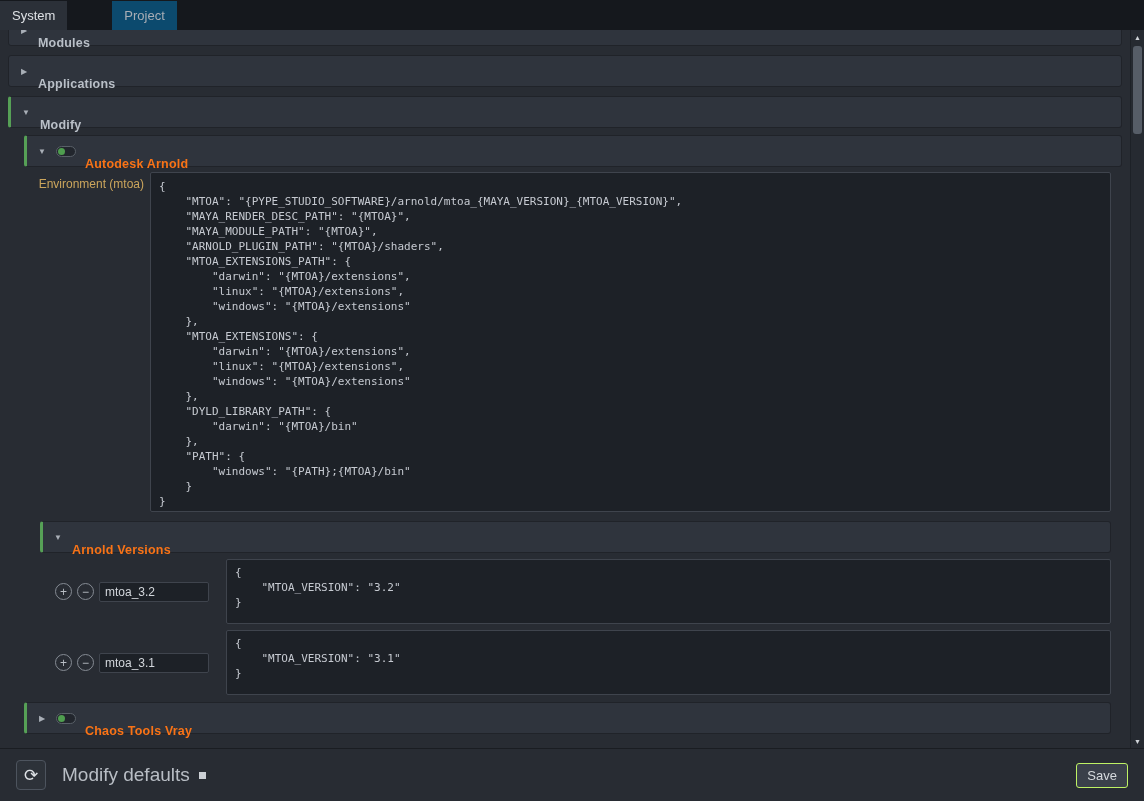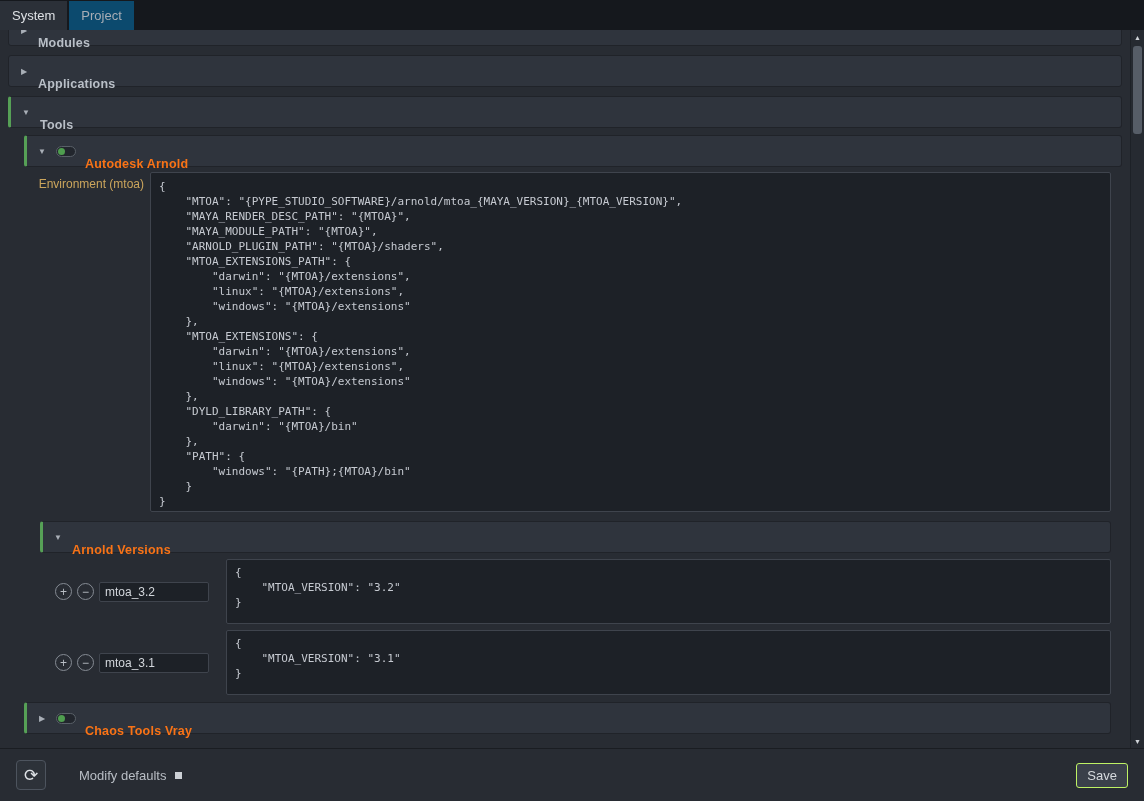--- a/index.html
+++ b/index.html
@@ -6,21 +6,21 @@
   html,body { width:1144px; height:801px; }
   body {
     background:#282c33;
     font-family:"Liberation Sans", sans-serif;
     color:#c3c8cf;
     overflow:hidden;
     position:relative;
   }
 
   
-  .tabbar { height:30px; background:#15181d; display:flex; align-items:flex-end; }
+  .tabbar { height:30px; background:#15181d; display:flex; align-items:flex-end;gap:43px; }
   .tab { padding:7px 12px 7px; font-size:13px; cursor:pointer; }
   .tab.active { background:#2b3038; color:#dde0e4; }
   .tab.inactive { background:#0c4a6e; color:#a8adb5; margin-left:2px; }
 
   
   .content {
     position:absolute; top:30px; left:0; right:0; bottom:53px;
     padding:0 22px 0 8px;
     overflow:hidden;
   }
@@ -99,21 +99,21 @@
   .footer {
     position:absolute; left:0; right:0; bottom:0; height:53px;
     background:#282c33; border-top:1px solid #1a1d22;
     display:flex; align-items:center; padding:0 16px;
   }
   .refresh-btn {
     width:30px; height:30px; border:1px solid #4d545e; border-radius:4px;
     background:#2d3239; color:#dfe3e7; font-size:17px; cursor:pointer;
     display:flex; align-items:center; justify-content:center;
   }
-  .modify-label { margin-left:33px; font-size:13px; color:#b9bec5; }
+  .modify-label { margin-left:16px; font-size:19px; color:#b9bec5; }
   .modify-check { width:7px; height:7px; background:#ccd0d5; margin-left:9px; display:inline-block; cursor:pointer; }
   .save-btn {
     margin-left:auto; padding:4px 10px; background:#3a404a; border:1px solid #bef264;
     border-radius:3px; color:#d6dade; font-size:13px; cursor:pointer;
     font-family:"Liberation Sans", sans-serif;
   }
 </style>
 </head>
 <body>
 
@@ -129,21 +129,21 @@
     <span class="section-title">Modules</span>
   </div>
 
   <div class="section-header gap9">
     <span class="chev">▶</span>
     <span class="section-title">Applications</span>
   </div>
 
   <div class="section-header green-border gap9">
     <span class="chev">▼</span>
-    <span class="section-title">Tools</span>
+    <span class="section-title">Modify</span>
   </div>
 
   <div class="tools-body">
 
     <div class="section-header green-border">
       <span class="chev">▼</span>
       <span class="toggle">
           <span class="knob"></span>
         </span>
       <span class="section-title green">Autodesk Arnold</span>

